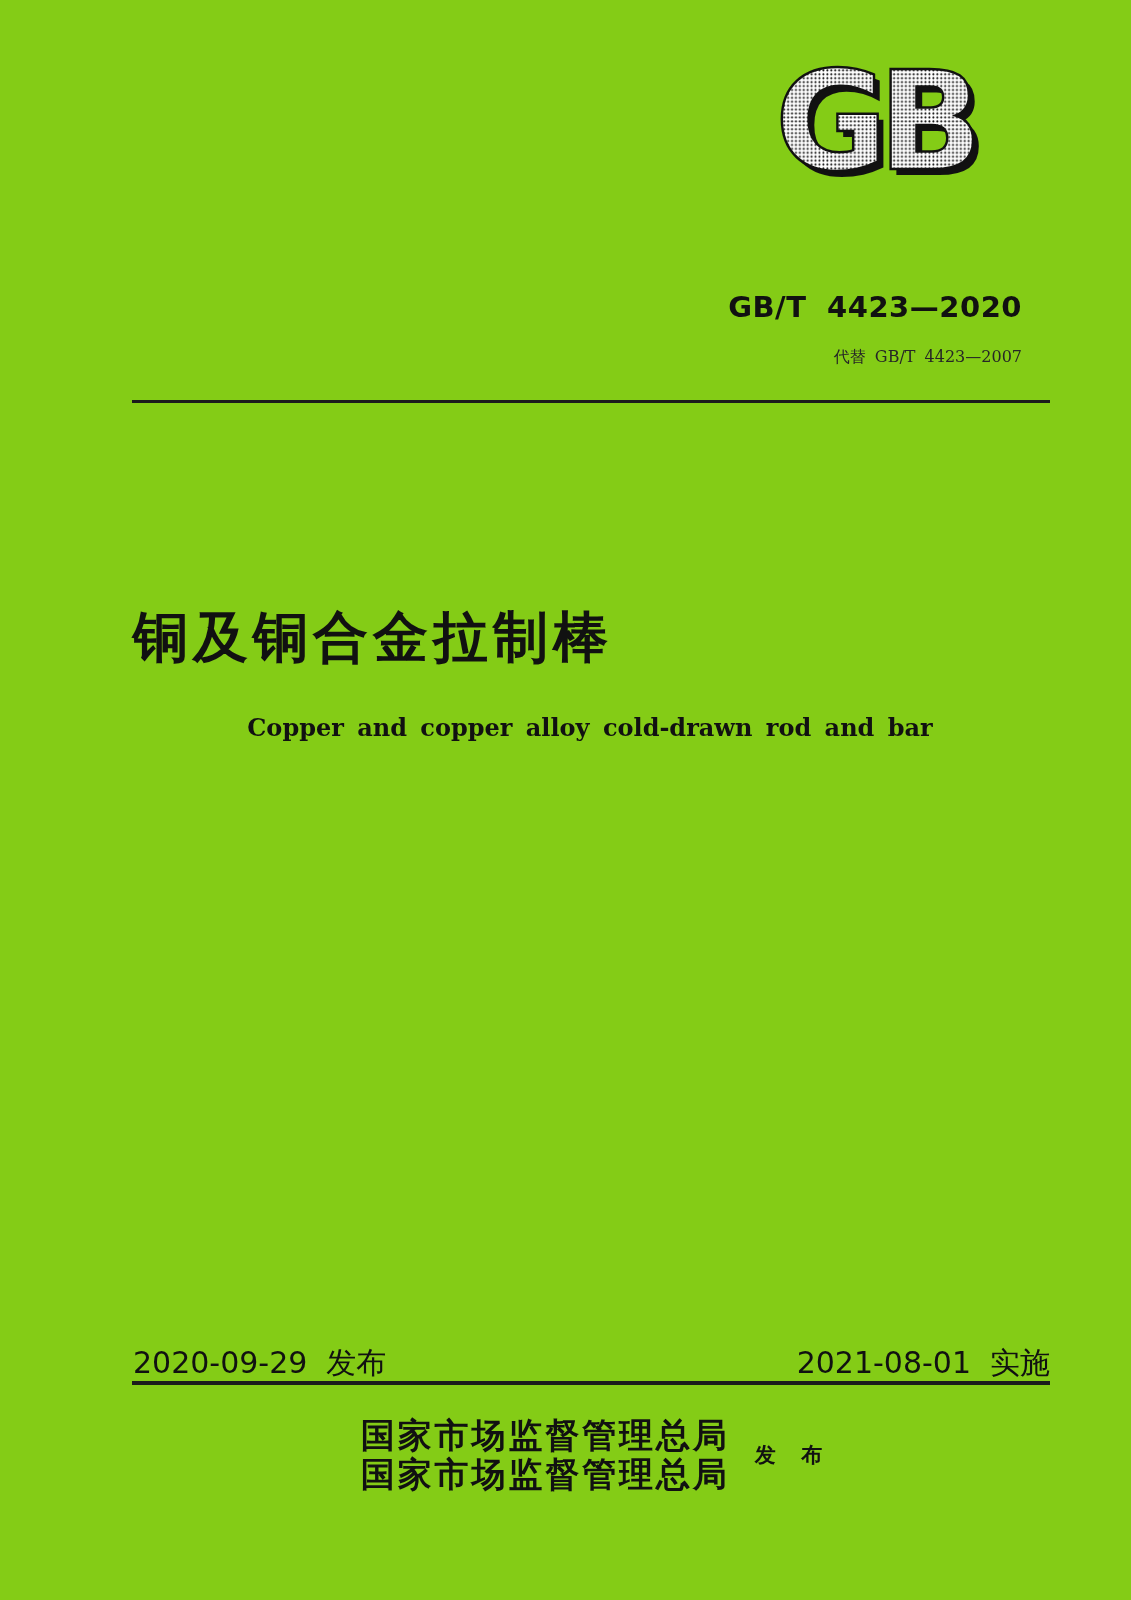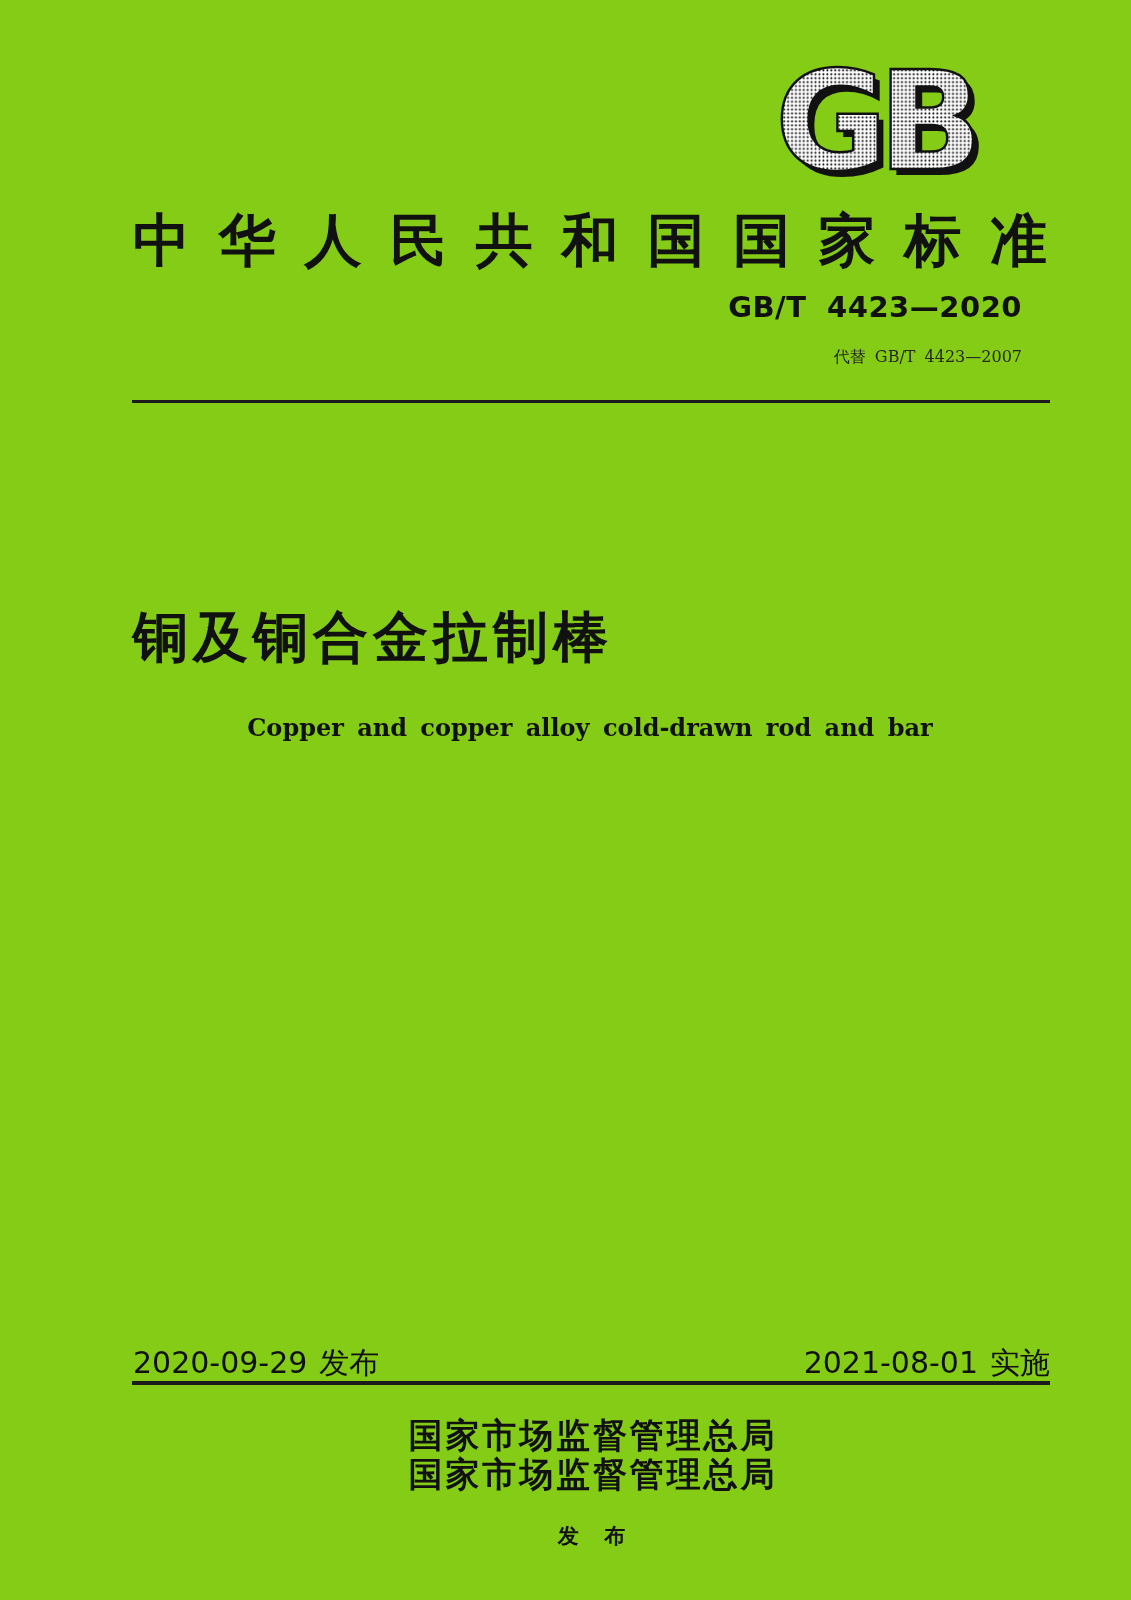--- a/index.html
+++ b/index.html
@@ -108,32 +108,31 @@
     width: 917px;
     display: flex;
     justify-content: space-between;
     font-family: "DejaVu Sans", "Liberation Sans", sans-serif;
     font-size: 30px;
     line-height: 32px;
     font-weight: 400;
     color: #111;
     white-space: nowrap;
   }
-  .date-action { margin-left: 12px; text-align: right; }
+  .date-action { margin-left: 19px; text-align: right; }
 
   
   .issuers-row {
     position: absolute;
     left: 133px; top: 1416px;
     width: 917px;
     display: flex;
     justify-content: center;
     align-items: center;
     gap: 28px;
-    flex-direction: column;
   }
   .issuer-lines {
     width: 366px;
     font-family: "DejaVu Serif", "Liberation Serif", serif;
     font-weight: 700;
     font-size: 34px;
     line-height: 39px;
     color: #111;
   }
   .issuer-line {
@@ -162,21 +161,20 @@
         <rect width="4" height="4" fill="#ffffff"></rect>
         <circle cx="1.4" cy="1.4" r="1.05" fill="#111111"></circle>
       </pattern>
     </defs>
     <g font-family="'DejaVu Sans','Liberation Sans',sans-serif" font-weight="bold" font-size="140" letter-spacing="-10">
       <text x="10" y="112" fill="#111111">GB</text>
       <text x="4" y="106" fill="url(#ht)" stroke="#111111" stroke-width="2.5">GB</text>
     </g>
   </svg>
 
-  <div class="heading">中华人民共和国国家标准</div>
 
   <div class="std-block">
     <div class="std-number">GB/T 4423—2020</div>
     <div class="std-replaces">代替 GB/T 4423—2007</div>
   </div>
 
   <div class="rule rule-top"></div>
 
   <div class="title-cn">铜及铜合金拉制棒</div>
   <div class="title-en">Copper and copper alloy cold-drawn rod and bar</div>

